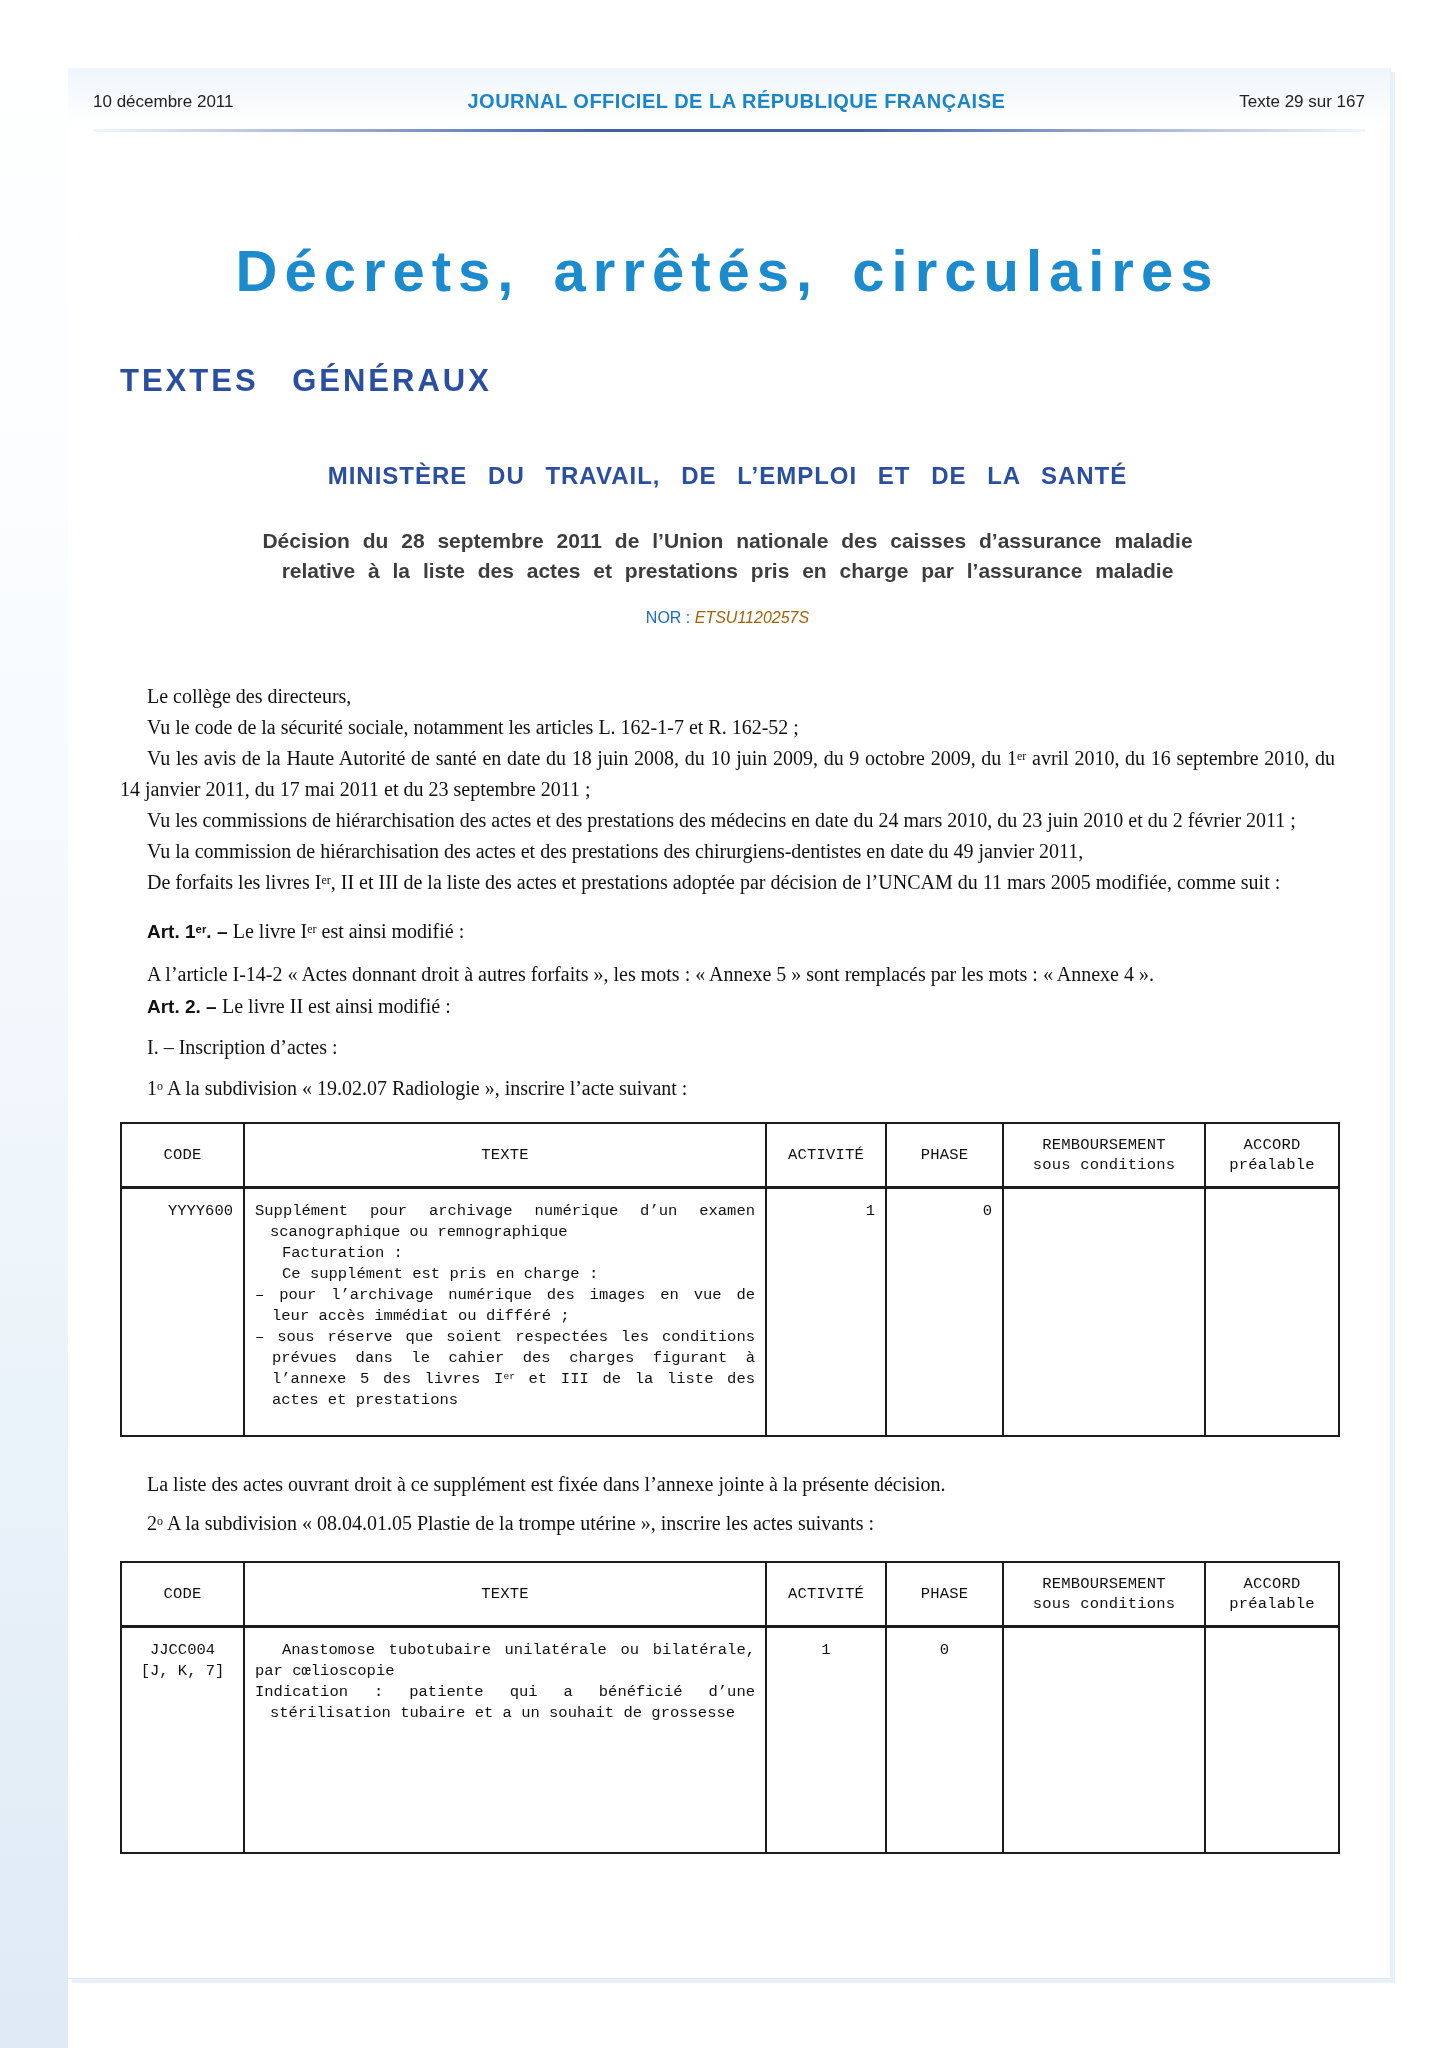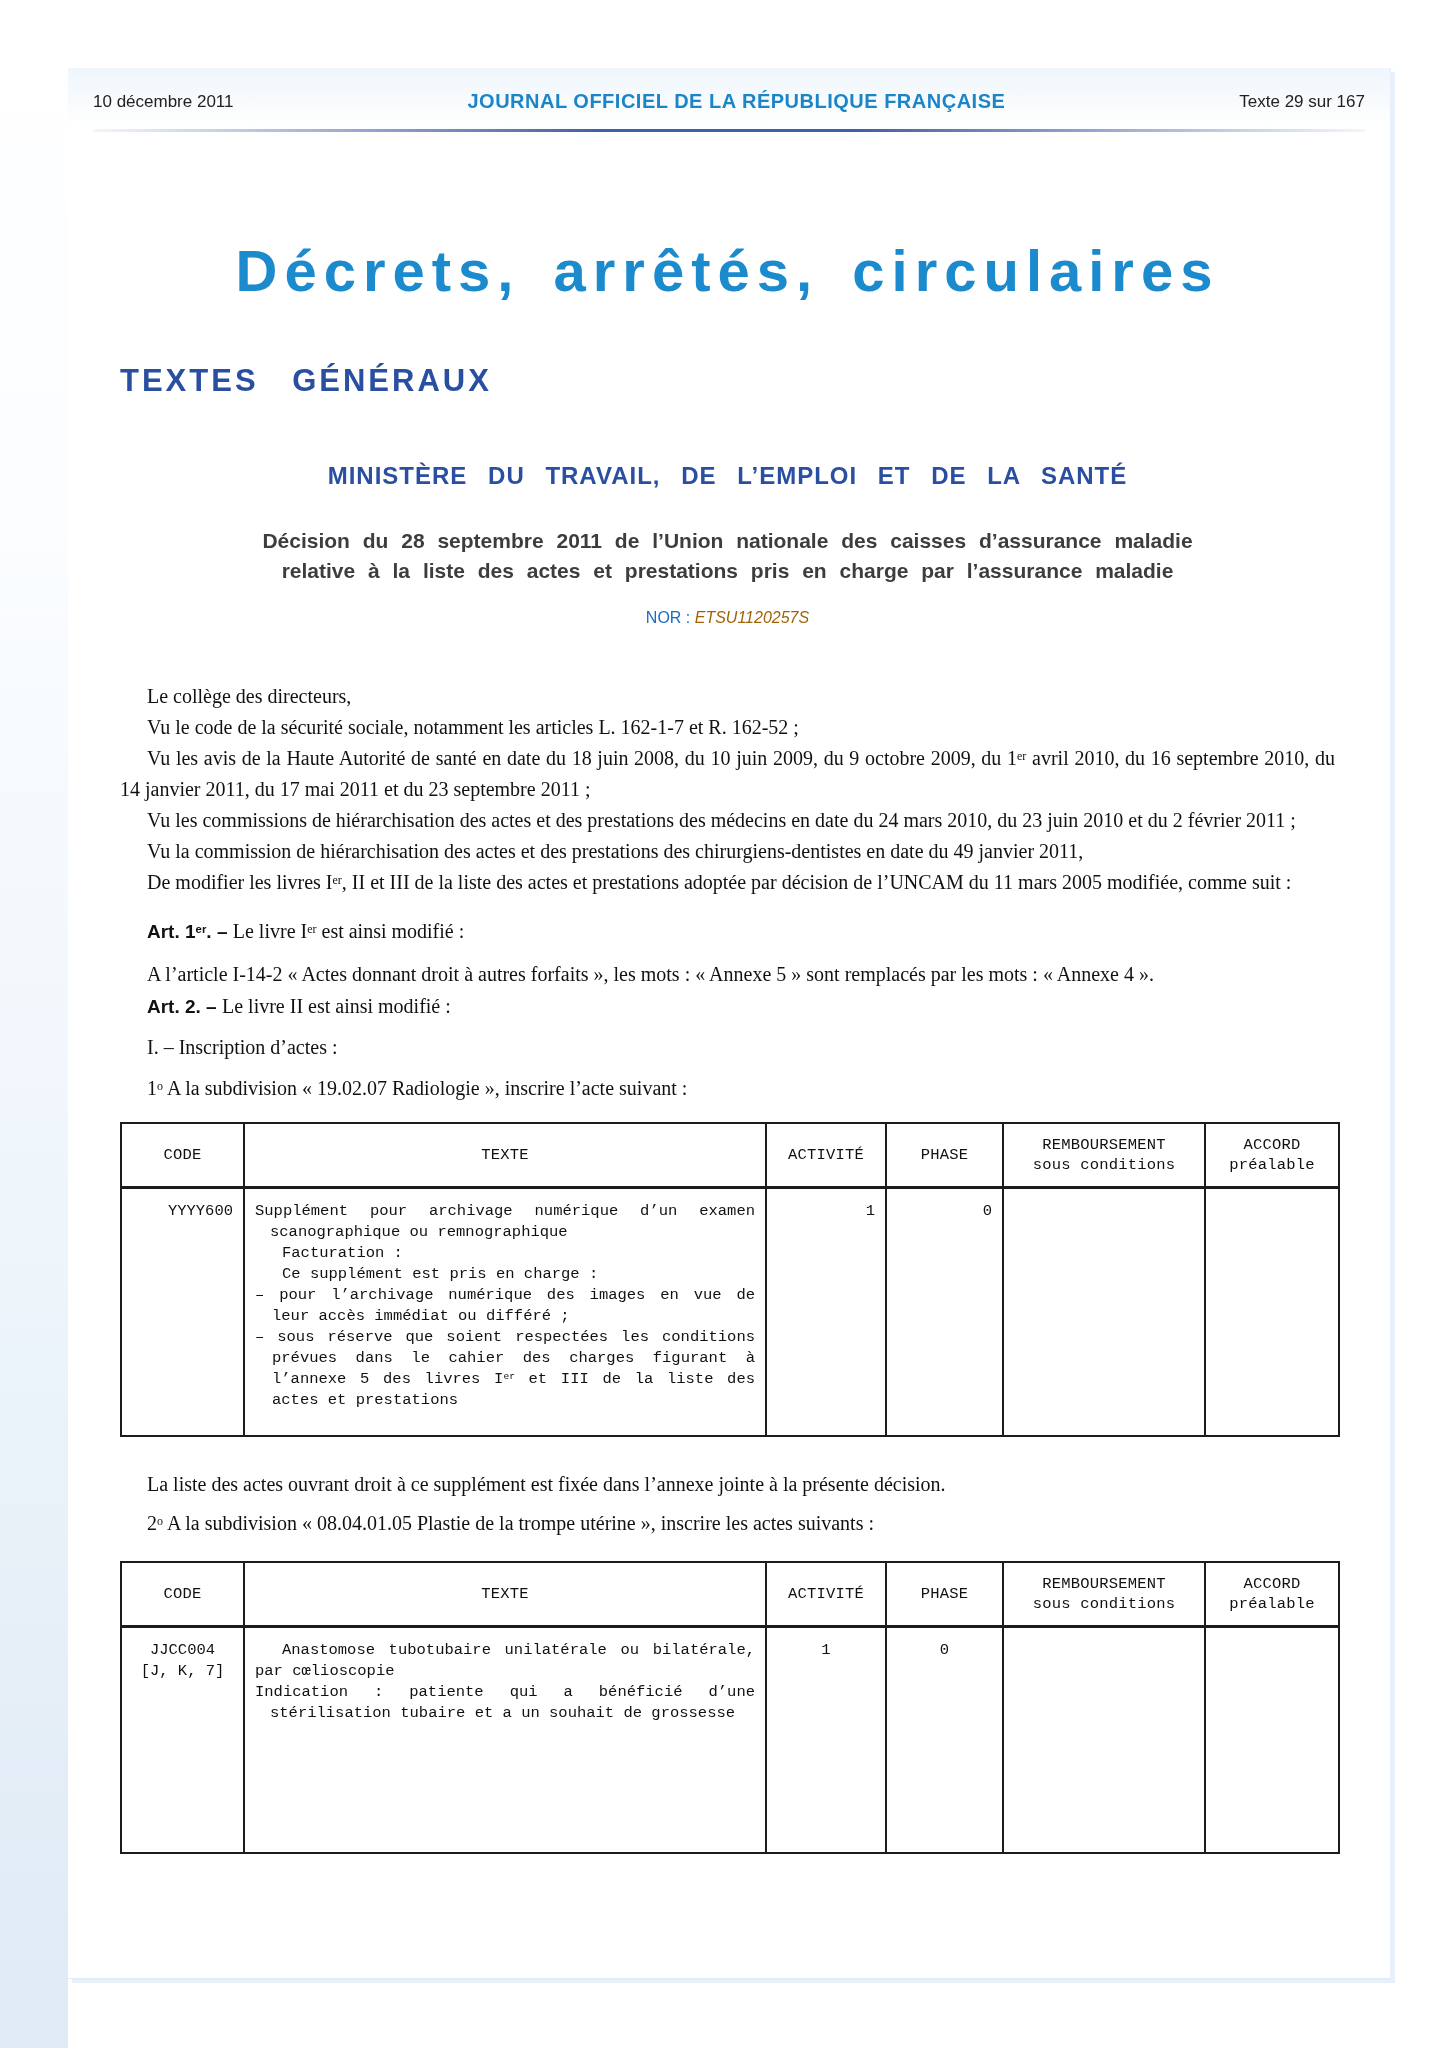--- a/index.html
+++ b/index.html
@@ -140,21 +140,21 @@
     <div class="nor-line">
       <span class="nor-label">NOR : </span><span class="nor-value">ETSU1120257S</span>
     </div>
 
     <div class="bodytext">
       <p>Le collège des directeurs,</p>
       <p>Vu le code de la sécurité sociale, notamment les articles L. 162-1-7 et R. 162-52 ;</p>
       <p><span>Vu les avis de la Haute Autorité de santé en date du 18 juin 2008, du 10 juin 2009, du 9 octobre 2009, du 1</span><sup>er</sup><span> avril 2010, du 16 septembre 2010, du 14 janvier 2011, du 17 mai 2011 et du 23 septembre 2011 ;</span></p>
       <p>Vu les commissions de hiérarchisation des actes et des prestations des médecins en date du 24 mars 2010, du 23 juin 2010 et du 2 février 2011 ;</p>
       <p>Vu la commission de hiérarchisation des actes et des prestations des chirurgiens-dentistes en date du 49 janvier 2011,</p>
-      <p><span>De modifier les livres I</span><sup>er</sup><span>, II et III de la liste des actes et prestations adoptée par décision de l’UNCAM du 11 mars 2005 modifiée, comme suit :</span></p>
+      <p><span>De forfaits les livres I</span><sup>er</sup><span>, II et III de la liste des actes et prestations adoptée par décision de l’UNCAM du 11 mars 2005 modifiée, comme suit :</span></p>
       <p class="p-art"><span class="art-label"><span>Art. 1</span><sup>er</sup><span>. – </span></span><span>Le livre I</span><sup>er</sup><span> est ainsi modifié :</span></p>
       <p class="p-mid">A l’article I-14-2 « Actes donnant droit à autres forfaits », les mots : « Annexe 5 » sont remplacés par les mots : « Annexe 4 ».</p>
       <p class="p-art2"><span class="art-label">Art. 2. – </span><span>Le livre II est ainsi modifié :</span></p>
       <p class="p-sub">I. – Inscription d’actes :</p>
       <p class="p-sub"><span>1</span><sup>o</sup><span> A la subdivision « 19.02.07 Radiologie », inscrire l’acte suivant :</span></p>
 
       <table class="acts t1">
         <colgroup>
           <col class="c-code">
             <col class="c-texte">

